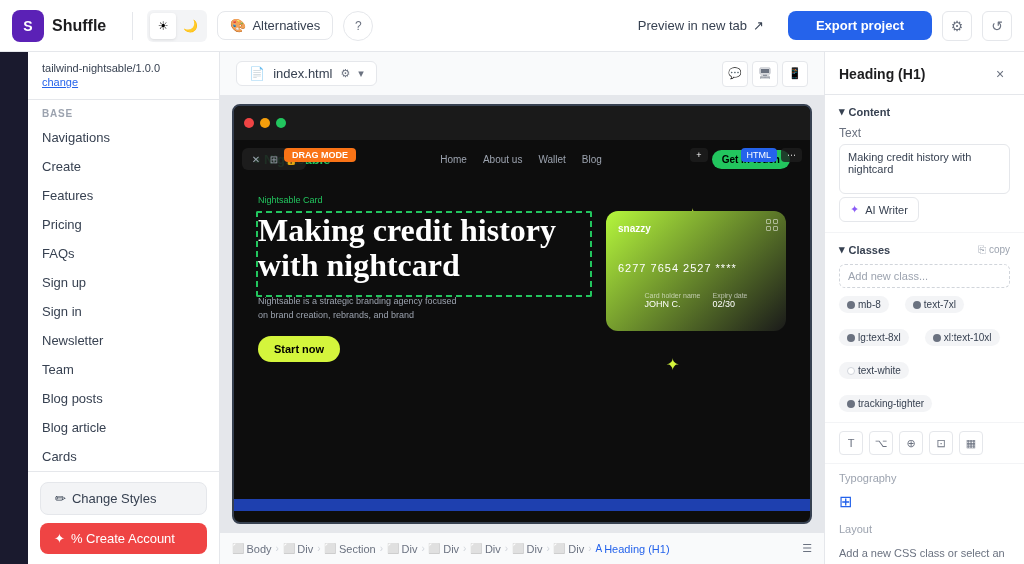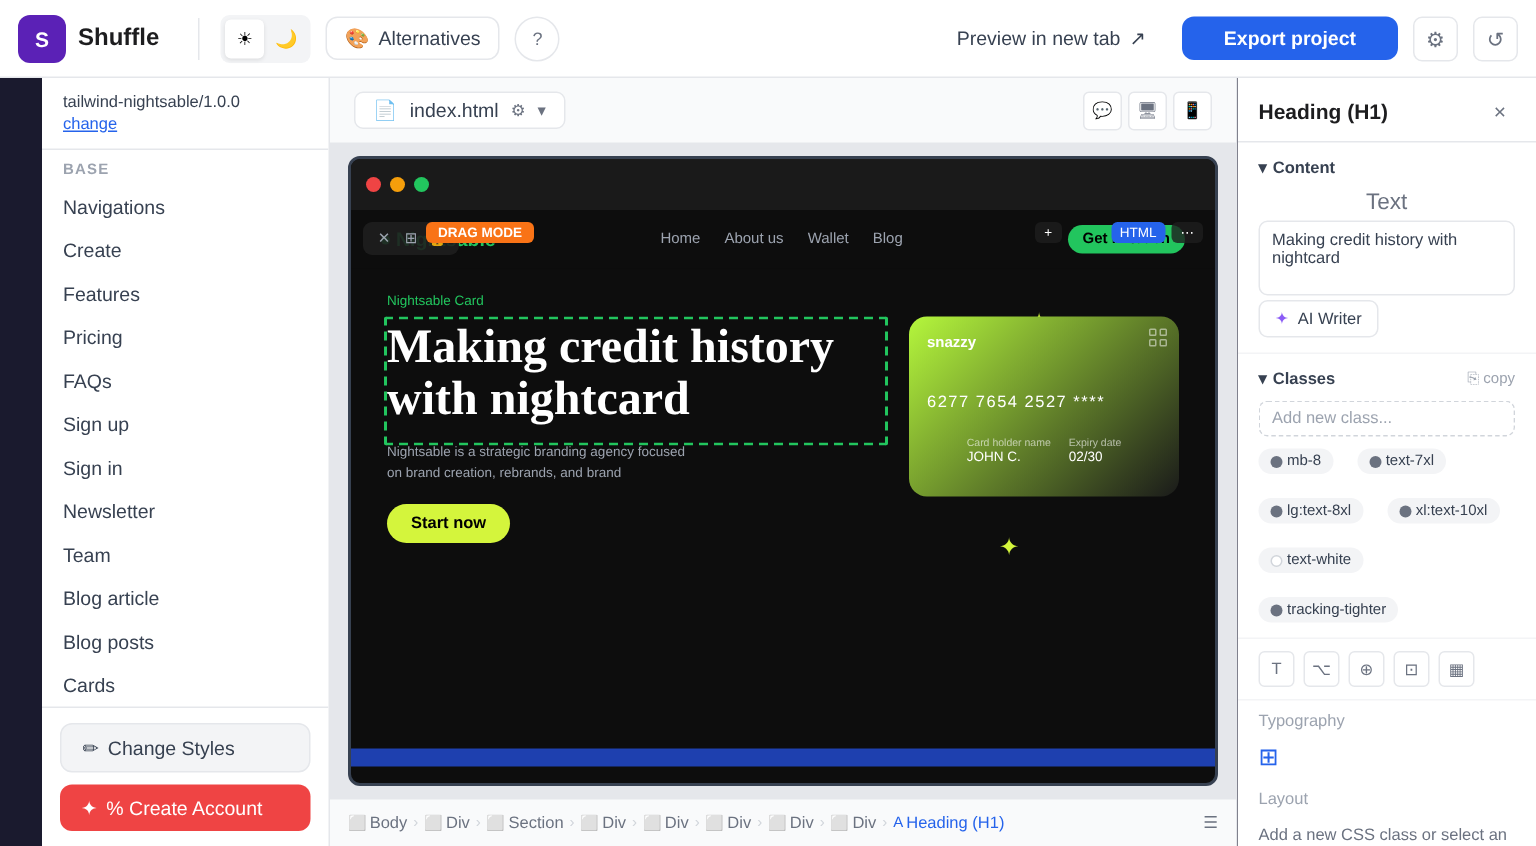--- a/index.html
+++ b/index.html
@@ -89,21 +89,21 @@
     .bc-active { color: #2563eb; }
     .bc-settings { margin-left: auto; cursor: pointer; color: #6b7280; }
 
     
     .right-panel { width: 200px; background: #fff; border-left: 1px solid #e5e7eb; display: flex; flex-direction: column; overflow-y: auto; flex-shrink: 0; }
     .right-panel-header { padding: 12px 14px 10px; display: flex; align-items: center; justify-content: space-between; border-bottom: 1px solid #e5e7eb; }
     .right-panel-title { font-size: 14px; font-weight: 700; color: #1d1d1f; }
     .close-btn { width: 20px; height: 20px; border-radius: 4px; border: none; background: transparent; cursor: pointer; color: #6b7280; font-size: 14px; display: flex; align-items: center; justify-content: center; }
     .panel-section { padding: 10px 14px; border-bottom: 1px solid #f3f4f6; }
     .panel-section-title { font-size: 11px; font-weight: 600; color: #374151; display: flex; align-items: center; gap: 4px; margin-bottom: 8px; }
-    .panel-label { font-size: 15px; color: #6b7280; margin-bottom: 4px; text-align: center; }
+    .panel-label { font-size: 12px; color: #6b7280; margin-bottom: 4px; }
     .panel-textarea { width: 100%; min-height: 50px; border: 1px solid #e5e7eb; border-radius: 6px; padding: 6px 8px; font-size: 11px; color: #374151; resize: none; font-family: inherit; }
     .ai-writer-btn { display: flex; align-items: center; gap: 6px; padding: 5px 10px; background: #fff; border: 1px solid #e5e7eb; border-radius: 6px; cursor: pointer; font-size: 11px; color: #374151; }
     .ai-icon { color: #8b5cf6; font-size: 11px; }
     .classes-header { display: flex; align-items: center; justify-content: space-between; margin-bottom: 8px; }
     .classes-title { font-size: 11px; font-weight: 600; color: #374151; display: flex; align-items: center; gap: 4px; }
     .copy-btn { font-size: 10px; color: #9ca3af; background: transparent; border: none; cursor: pointer; }
     .add-class-input { width: 100%; border: 1px dashed #d1d5db; border-radius: 6px; padding: 5px 8px; font-size: 11px; color: #9ca3af; background: transparent; margin-bottom: 8px; cursor: text; }
     .class-tags { display: flex; flex-wrap: wrap; gap: 16px; }
     .class-tag { display: flex; align-items: center; gap: 3px; background: #f3f4f6; border-radius: 12px; padding: 3px 8px; font-size: 10px; color: #374151; cursor: pointer; }
     .class-tag-dot { width: 8px; height: 8px; background: #6b7280; border-radius: 50%; }
@@ -178,24 +178,24 @@
       <div class="sidebar-item">
         <span>Sign in</span>
       </div>
       <div class="sidebar-item">
         <span>Newsletter</span>
       </div>
       <div class="sidebar-item">
         <span>Team</span>
       </div>
       <div class="sidebar-item">
+        <span>Blog posts</span>
+      </div>
+      <div class="sidebar-item">
         <span>Blog article</span>
-      </div>
-      <div class="sidebar-item">
-        <span>Blog posts</span>
       </div>
       <div class="sidebar-item">
         <span>Cards</span>
       </div>
 
     </div>
     <div class="sidebar-footer">
       <button class="change-styles-btn">
         <span>✏</span>
         <span>Change Styles</span>

